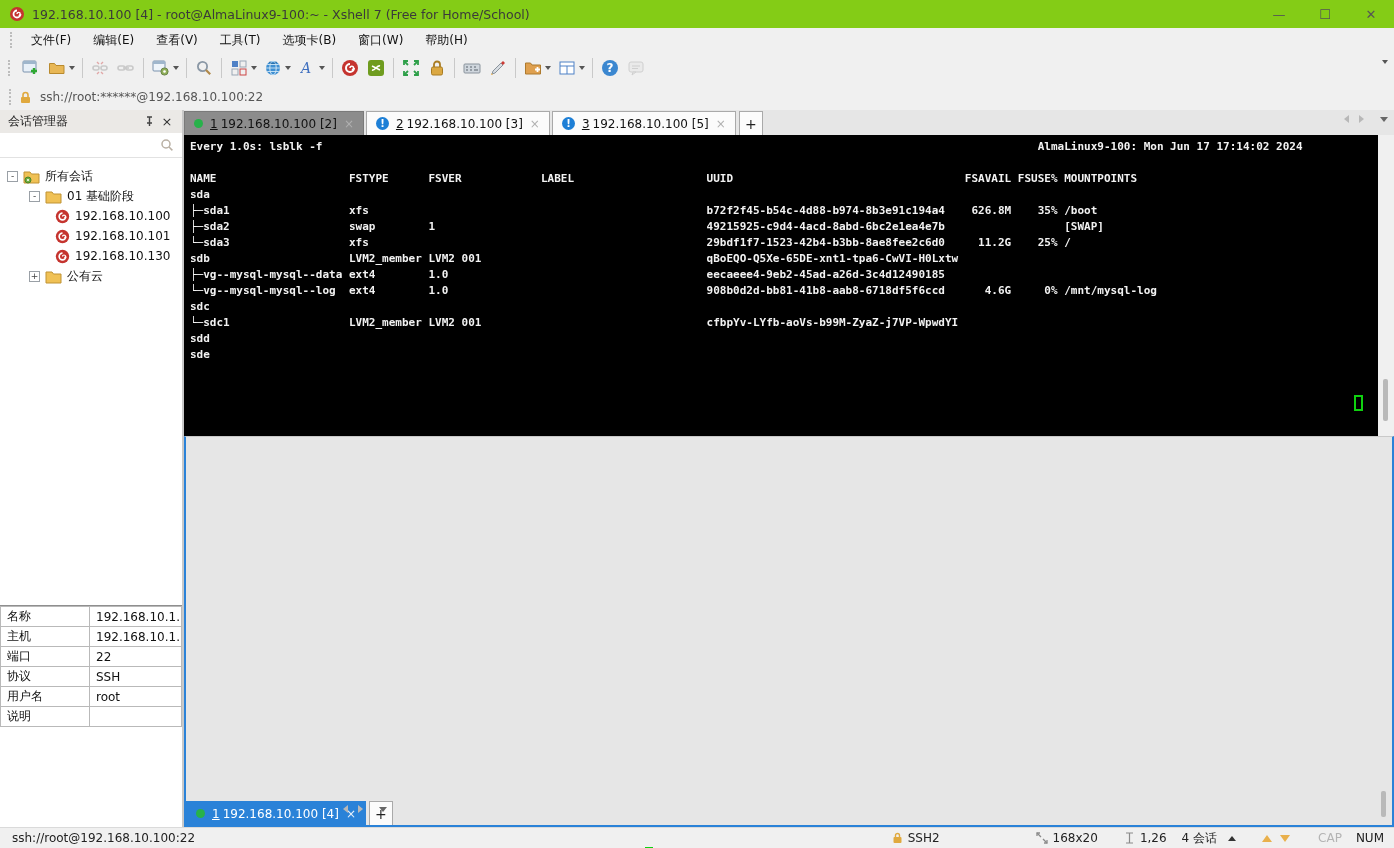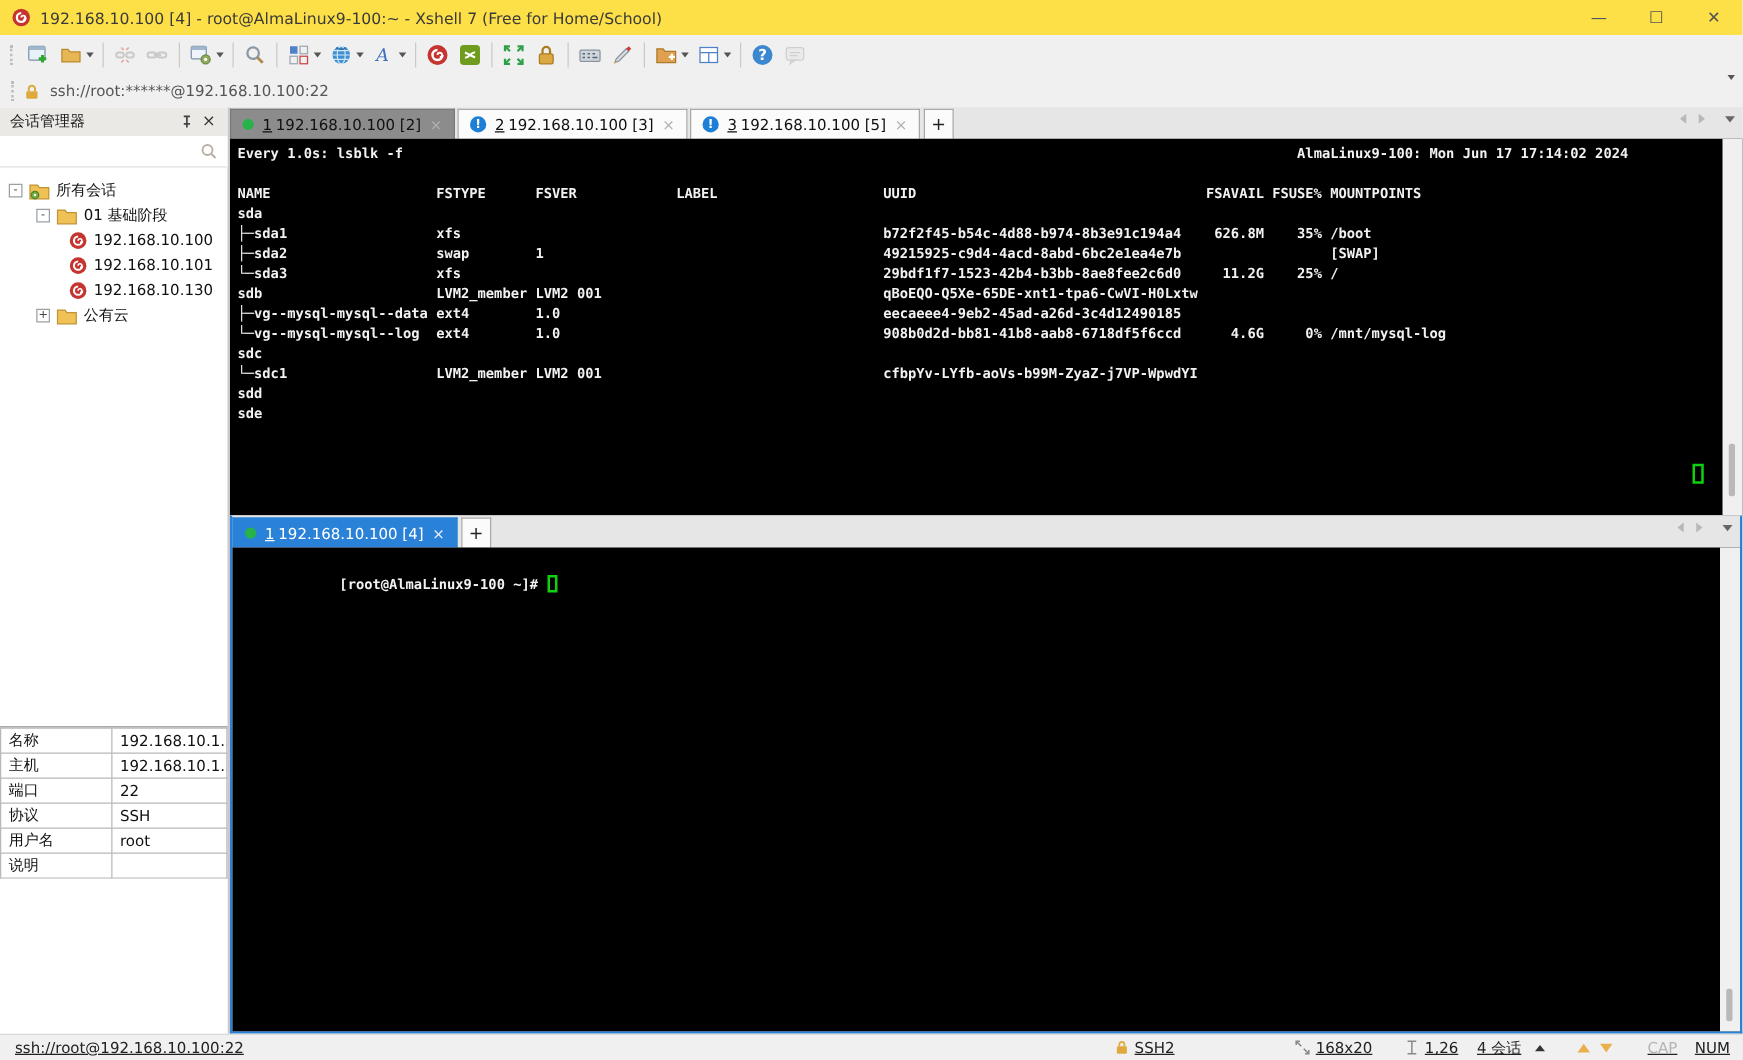--- a/index.html
+++ b/index.html
@@ -1,21 +1,21 @@
 <!DOCTYPE html>
 <html><head>
 <meta charset="utf-8">
 <style>
   * { margin:0; padding:0; box-sizing:border-box; }
   html,body { width:1394px; height:848px; overflow:hidden; }
   body { font-family:"DejaVu Sans", sans-serif; font-size:12px; color:#222; background:#f0f0f0; }
   #app { width:1394px; height:848px; display:flex; flex-direction:column; position:relative; }
 
   
-  .titlebar { height:28px; display:flex; align-items:center; padding-left:9px; background:#fde047; }
+  .titlebar { height:28px; display:flex; align-items:center; padding-left:9px; background:#84cc16; }
   .titlebar .app-title { margin-left:7px; color:#3a3a3a; font-size:12.5px; }
   .win-controls { margin-left:auto; display:flex; }
   .win-btn { width:46px; height:28px; display:flex; align-items:center; justify-content:center; color:#555; font-size:13px; }
 
   
   .menubar { height:24px; display:flex; align-items:center; padding-left:10px; background:#f0f0f0; }
   .grip { width:4px; height:16px; border-left:2px dotted #bdbdbd; margin-right:6px; }
   .menu-item { padding:0 11px; height:24px; line-height:24px; color:#111; }
 
   
@@ -67,41 +67,41 @@
   .tab-scroll { position:absolute; right:6px; top:5px; display:flex; align-items:center; gap:10px; }
   .tri-l { width:0;height:0;border-top:4px solid transparent;border-bottom:4px solid transparent;border-right:5px solid #b8b8b8; }
   .tri-r { width:0;height:0;border-top:4px solid transparent;border-bottom:4px solid transparent;border-left:5px solid #b8b8b8; }
   .tri-d { width:0;height:0;border-left:4px solid transparent;border-right:4px solid transparent;border-top:5px solid #666; margin-left:6px; }
   .dot-green { width:9px; height:9px; border-radius:50%; background:#27b24a; flex:none; }
   .alert-ico { width:13px; height:13px; border-radius:50%; background:#1d7fd6; color:#fff; font-size:10px; font-weight:bold; line-height:13px; text-align:center; flex:none; }
 
   
   .term { position:relative; background:#000; }
   .term-top { height:301px; }
-  .bottompane { flex:1; display:flex; flex-direction:column; border:2px solid #2a82d8; border-top:1px solid #c9c9c9; min-height:0; }
+  .bottompane { flex:1; display:flex; flex-direction:row; border:2px solid #2a82d8; border-top:1px solid #c9c9c9; min-height:0;align-items:flex-end; }
   .bottompane .tabbar { height:25px; }
   .term-bottom { flex:1; }
   .mono, .term pre, .term-grid { font-family:"DejaVu Sans Mono", monospace; font-weight:bold; font-size:11px; line-height:16px; color:#f2f2f2; }
   .term-grid { position:absolute; left:6px; top:4px; width:168ch; }
   .watch-row { display:flex; justify-content:space-between; height:16px; white-space:pre; }
   .blank-row { height:16px; }
   .trow { position:relative; height:16px; white-space:pre; }
   .trow span { position:absolute; top:0; }
   .c-name { left:0; } .c-fstype { left:24ch; } .c-fsver { left:36ch; } .c-label { left:53ch; } .c-uuid { left:78ch; }
   .c-fsavail { left:104ch; width:20ch; text-align:right; }
   .c-fsuse { left:111ch; width:20ch; text-align:right; }
   .c-mount { left:132ch; }
   .vscroll { position:absolute; right:0; top:0; bottom:0; width:16px; background:#f0f0f0; }
   .vthumb { position:absolute; left:5px; width:5px; background:#b9b9b9; border-radius:2px; }
   .cursor-hollow { display:inline-block; width:8px; height:14px; border:2px solid #0fd10f; vertical-align:-3px; margin-left:1px; }
   .cursor-float { position:absolute; width:9px; height:16px; border:2px solid #0fd10f; left:1170px; top:260px; }
   .prompt-line { position:absolute; left:6px; top:6px; white-space:pre; }
 
   
-  .statusbar { height:21px; background:#f0f0f0; display:flex; align-items:center; padding:0 10px 0 12px; color:#222; border-top:1px solid #dadada;text-decoration:underline; }
+  .statusbar { height:21px; background:#f0f0f0; display:flex; align-items:center; padding:0 10px 0 12px; color:#222; border-top:1px solid #dadada; }
   .sb-right { margin-left:auto; display:flex; align-items:center; }
   .sb-item { display:flex; align-items:center; gap:5px; }
   .sb-gray { color:#b4b4b4; }
   .tri-up-o { width:0;height:0;border-left:5px solid transparent;border-right:5px solid transparent;border-bottom:7px solid #e9b04c; }
   .tri-dn-o { width:0;height:0;border-left:5px solid transparent;border-right:5px solid transparent;border-top:7px solid #e9b04c; }
   .tri-up-s { width:0;height:0;border-left:4px solid transparent;border-right:4px solid transparent;border-bottom:5px solid #333; margin-left:6px; }
   svg { display:block; }
 </style>
 </head>
 <body>
@@ -117,20 +117,30 @@
         </svg>
     </span>
     <span class="app-title">192.168.10.100 [4] - root@AlmaLinux9-100:~ - Xshell 7 (Free for Home/School)</span>
     <div class="win-controls">
       <span class="win-btn">—</span>
       <span class="win-btn">☐</span>
       <span class="win-btn">✕</span>
     </div>
   </div>
 
+  <div class="menubar">
+    <span class="grip"></span>
+    <span class="menu-item">文件(F)</span>
+    <span class="menu-item">编辑(E)</span>
+    <span class="menu-item">查看(V)</span>
+    <span class="menu-item">工具(T)</span>
+    <span class="menu-item">选项卡(B)</span>
+    <span class="menu-item">窗口(W)</span>
+    <span class="menu-item">帮助(H)</span>
+  </div>
 
   <div class="toolbar">
     <span class="grip"></span>
     <span class="tbtn">
         <svg width="18" height="18" viewBox="0 0 18 18">
           <rect x="1" y="2" width="13" height="11" rx="1" fill="#e8f0f8" stroke="#7a92ad"></rect>
           <rect x="1" y="2" width="13" height="3" fill="#9fb6cc"></rect>
           <path d="M12 9 v6 M9 12 h6" stroke="#2fa832" stroke-width="2.4"></path>
         </svg>
       </span>

